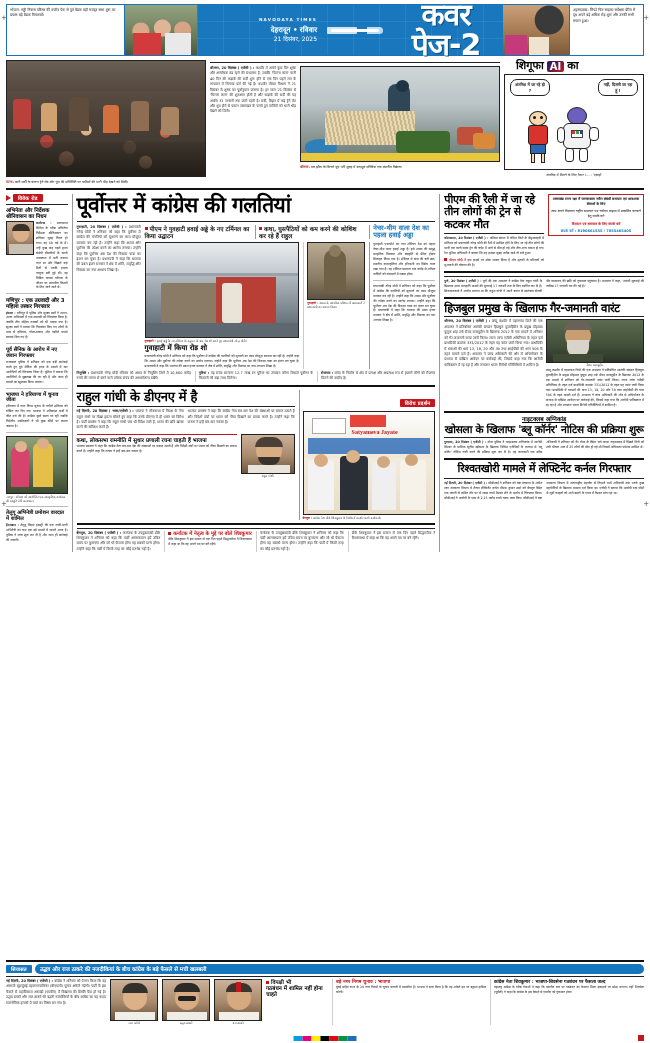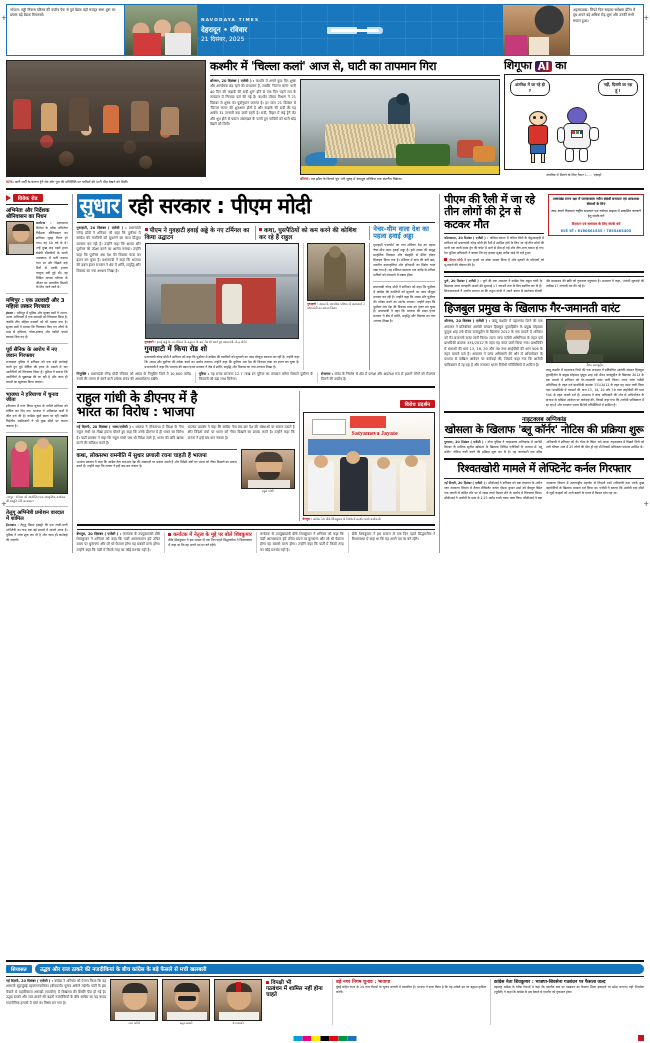--- a/index.html
+++ b/index.html
@@ -21,21 +21,21 @@
   .mh-side.right { border-right:none; border-left:1px solid #1b72b8; width: 74px;}
   .mh-photo { width: 72px; background:#7d8f6b; overflow:hidden; position:relative; }
   .mh-photo.p2 { width: 66px; background:#9c6a4e; }
   .mh-center {
     flex:1; background: #1877bd; position: relative; display:flex; align-items:center;
     background-image:
       linear-gradient(90deg, rgba(255,255,255,.07) 1px, transparent 1px),
       linear-gradient(0deg, rgba(255,255,255,.07) 1px, transparent 1px);
     background-size: 26px 17px;
   }
-  .mh-brandblock { width:120px; text-align:left; color:#fff; padding-left:4px; }
+  .mh-brandblock { width:120px; text-align:right; color:#fff; padding-left:4px; }
   .mh-brand-en { font-size:4.2px; letter-spacing:1.2px; font-weight:bold; opacity:.95; }
   .mh-city { font-size:7px; font-weight:bold; margin-top:3px; }
   .mh-date { font-size:6px; margin-top:1px; }
   .mh-logo { width:62px; height:11px; margin-left:10px; position:relative; }
   .mh-logo .bar { position:absolute; left:0; top:2px; width:30px; height:7px; background:#cfe6f7; border-radius:1px;}
   .mh-logo .bar2 { position:absolute; left:4px; top:4px; width:48px; height:3px; background:#fff; border-radius:2px;}
   .mh-logo .bar3 { position:absolute; left:40px; top:2px; width:16px; height:7px; background:#bcdcf5; border-radius:0 4px 4px 0;}
   .mh-pagetitle {
     flex:1; text-align:center; color:#fff; font-size:30px; font-weight:bold;
     letter-spacing:-1px; text-shadow: 1px 1px 0 #0d4f85; line-height:1;
@@ -135,20 +135,21 @@
       <div class="mh-brandblock">
         <div class="mh-brand-en">NAVODAYA TIMES</div>
         <div class="mh-city">देहरादून • रविवार</div>
         <div class="mh-date">21 दिसंबर, 2025</div>
       </div>
       <div class="mh-logo">
         <span class="bar"></span>
           <span class="bar3"></span>
           <span class="bar2"></span>
       </div>
+      <div class="mh-pagetitle">कवर पेज-2</div>
     </div>
     <div class="mh-photo p2">
       <div style="position:absolute;inset:0;background:
         radial-gradient(circle at 70% 30%, #3a3a3a 0 14px, transparent 15px),
         linear-gradient(180deg,#caa07a 0%,#a87d55 50%,#7d5a3a 100%);"></div>
       <div style="position:absolute;left:2px;bottom:0;width:22px;height:20px;background:#c53a7a;"></div>
       <div style="position:absolute;left:26px;bottom:0;width:20px;height:18px;background:#efe3cf;"></div>
     </div>
     <div class="mh-side right">
       <span>अहमदाबाद: लिपटे फिर साइका सर्वेक्षण प्रेरित में दूध अपने बड़े अधिक रोड़ शुरू और उनकी सभी सफल हुआ।</span>
@@ -168,21 +169,20 @@
         <div style="position:absolute;left:154px;top:46px;width:18px;height:28px;background:#a88463;border-radius:4px 4px 0 0;"></div>
         <div style="position:absolute;left:0;bottom:0;right:0;height:34px;background:linear-gradient(180deg,rgba(40,34,28,.2),rgba(30,26,20,.85));"></div>
       </div>
       <div class="cap" style="margin-top:2px;">
         <b>पटना:</b>
         <span>जारी सर्दी के कारण ट्रेनें लेट और धुंध की परिस्थिति पर यात्रियों की भारी भीड़ देखने को मिली।</span>
       </div>
     </div>
 
     <div style="width:290px;">
-      <div class="hl" style="font-size:11.5px; letter-spacing:-.3px;">कश्मीर में 'चिल्ला कलां' आज से, घाटी का तापमान गिरा</div>
       <div class="hr" style="margin:2px 0 3px;"></div>
       <div style="display:flex; gap:4px;">
         <div style="width:86px;" class="blurb">
           <b>श्रीनगर, 20 दिसंबर ( एजेंसी ) :</b>
           <span>कश्मीर में अगले कुछ दिन शुष्क और अत्यधिक ठंड रहने की संभावना है, जबकि 'चिल्ला कलां' यानी 40 दिन की कड़ाके की सर्दी शुरू होने से एक दिन पहले रात के तापमान में गिरावट दर्ज की गई है। कश्मीर मौसम विभाग ने 21 दिसंबर से शुष्क का पूर्वानुमान जताया है। हर साल 21 दिसंबर से 'चिल्ला कलां' की शुरुआत होती है और कड़ाके की सर्दी की यह अवधि 31 जनवरी तक जारी रहती है। सर्दी, बिहार में कई ट्रेनें लेट और धुंध होने से फसल जबरदस्त के चलते हुए यात्रियों को भारी भीड़ देखने को मिली।</span>
         </div>
         <div style="flex:1;">
           <div class="photo ph-foggy box-black" style="height:96px; position:relative;">
             <div style="position:absolute;left:44%;top:18%;width:22px;height:34px;background:#2f4656;border-radius:8px 8px 2px 2px;"></div>
             <div style="position:absolute;left:48%;top:14%;width:13px;height:12px;background:#1f3442;border-radius:50%;"></div>
@@ -197,21 +197,21 @@
           <div class="cap" style="margin-top:1.5px;">
             <b>श्रीनगर:</b>
             <span>डल झील के किनारे धुंध भरी सुबह में कंदमूल सब्जियां एक स्थानीय विक्रेता।</span>
           </div>
         </div>
       </div>
     </div>
 
     <div style="flex:1;">
       <div style="display:flex;align-items:center;gap:3px;">
-        <span class="hl" style="font-size:11px;">शिगूफा</span>
+        <span class="hl" style="font-size:11px;margin-left:12px;">शिगूफा</span>
         <span style="background:linear-gradient(135deg,#1a1a6e,#c01c1c);color:#fff;font-weight:bold;font-size:10px;padding:0 3px;border-radius:2px;">AI</span>
         <span class="hl" style="font-size:11px;">का</span>
       </div>
       <div class="cartoon-frame" style="height:96px;margin-top:2px;position:relative;">
         <div class="bubble" style="position:absolute;left:5px;top:4px;width:40px;">अंतरिक्ष में जा रहे हो ?</div>
         <div class="bubble" style="position:absolute;right:5px;top:4px;width:40px;">नहीं, दिल्ली जा रहा हूं !</div>
 
         <div>
           <div style="position:absolute;left:24px;top:36px;width:18px;height:15px;background:#f6d9b0;border:1px solid #222;border-radius:50%;"></div>
           <div style="position:absolute;left:28px;top:41px;width:3px;height:3px;background:#111;border-radius:50%;"></div>
@@ -290,24 +290,21 @@
 
       <div class="hl" style="font-size:5.2px;">तेलुगू अभिनेत्री प्रमोशन वारदात में शामिल</div>
       <div class="blurb" style="font-size:3.2px;margin-top:1px;">
         <b>हैदराबाद :</b>
         <span>तेलुगू फिल्म इंडस्ट्री की एक जानी-मानी अभिनेत्री का नाम एक बड़े मामले में सामने आया है। पुलिस ने जांच शुरू कर दी है और जल्द ही कार्रवाई की जाएगी।</span>
       </div>
     </div>
 
     <div class="col-mid rule-v" style="padding-left:4px;">
 
-      <div class="hl" style="font-size:21px;letter-spacing:-.6px;margin-top:1px;">
-        <span class="hl-hilite">सुधार</span>
-        <span>रही सरकार : पीएम मोदी</span>
-      </div>
+      <div class="hl" style="font-size:21px;letter-spacing:-.6px;">पूर्वोत्तर में कांग्रेस की गलतियां</div>
       <div class="hr" style="margin:3px 0;"></div>
 
       <div style="display:flex;gap:4px;">
         <div style="width:64px;" class="blurb">
           <b>गुवाहाटी, 20 दिसंबर ( एजेंसी ) :</b>
           <span>प्रधानमंत्री नरेन्द्र मोदी ने शनिवार को कहा कि पूर्वोत्तर में कांग्रेस की गलतियों को सुधारने का काम मौजूदा सरकार कर रही है। उन्होंने कहा कि असम और पूर्वोत्तर की उपेक्षा करने का आरोप लगाया। उन्होंने कहा कि पूर्वोत्तर अब देश की विकास यात्रा का इंजन बन चुका है। प्रधानमंत्री ने कहा कि भाजपा की डबल इंजन सरकार ने क्षेत्र में शांति, समृद्धि और विकास का नया अध्याय लिखा है।</span>
         </div>
 
         <div style="flex:1;">
           <div style="display:flex;gap:4px;">
@@ -375,21 +372,20 @@
           <b>रोजगार :</b>
           <span>संयंत्र के निर्माण से क्षेत्र में प्रत्यक्ष और अप्रत्यक्ष रूप से हजारों लोगों को रोजगार मिलने की उम्मीद है।</span>
         </div>
       </div>
 
       <div class="hr-thick" style="margin:3px 0;"></div>
 
       <div style="display:flex;gap:4px;">
         <div style="width:218px;">
           <div class="hl" style="font-size:13px;letter-spacing:-.3px;">राहुल गांधी के डीएनए में है</div>
-          <div class="hl" style="font-size:13px;letter-spacing:-.3px;">भारत का विरोध : भाजपा</div>
           <div class="hr" style="margin:2px 0;"></div>
           <div style="display:flex;gap:4px;">
             <div style="flex:1;" class="blurb">
               <b>नई दिल्ली, 20 दिसंबर ( भाषा/एजेंसी ) :</b>
               <span>भाजपा ने लोकसभा में विपक्ष के नेता राहुल गांधी पर तीखा हमला बोलते हुए कहा कि उनके डीएनए में ही भारत का विरोध है। पार्टी प्रवक्ता ने कहा कि राहुल गांधी जब भी विदेश जाते हैं, भारत की छवि खराब करने की कोशिश करते हैं।</span>
             </div>
             <div style="flex:1;" class="blurb">भाजपा प्रवक्ता ने कहा कि कांग्रेस नेता बार-बार देश की संस्थाओं पर सवाल उठाते हैं और विदेशी मंचों पर भारत को नीचा दिखाने का प्रयास करते हैं। उन्होंने कहा कि जनता ने इन्हें बार-बार नकारा है।</div>
           </div>
           <div style="display:flex;gap:4px;margin-top:3px;">
             <div style="flex:1;border-top:1px solid #c4161c;padding-top:2px;">

